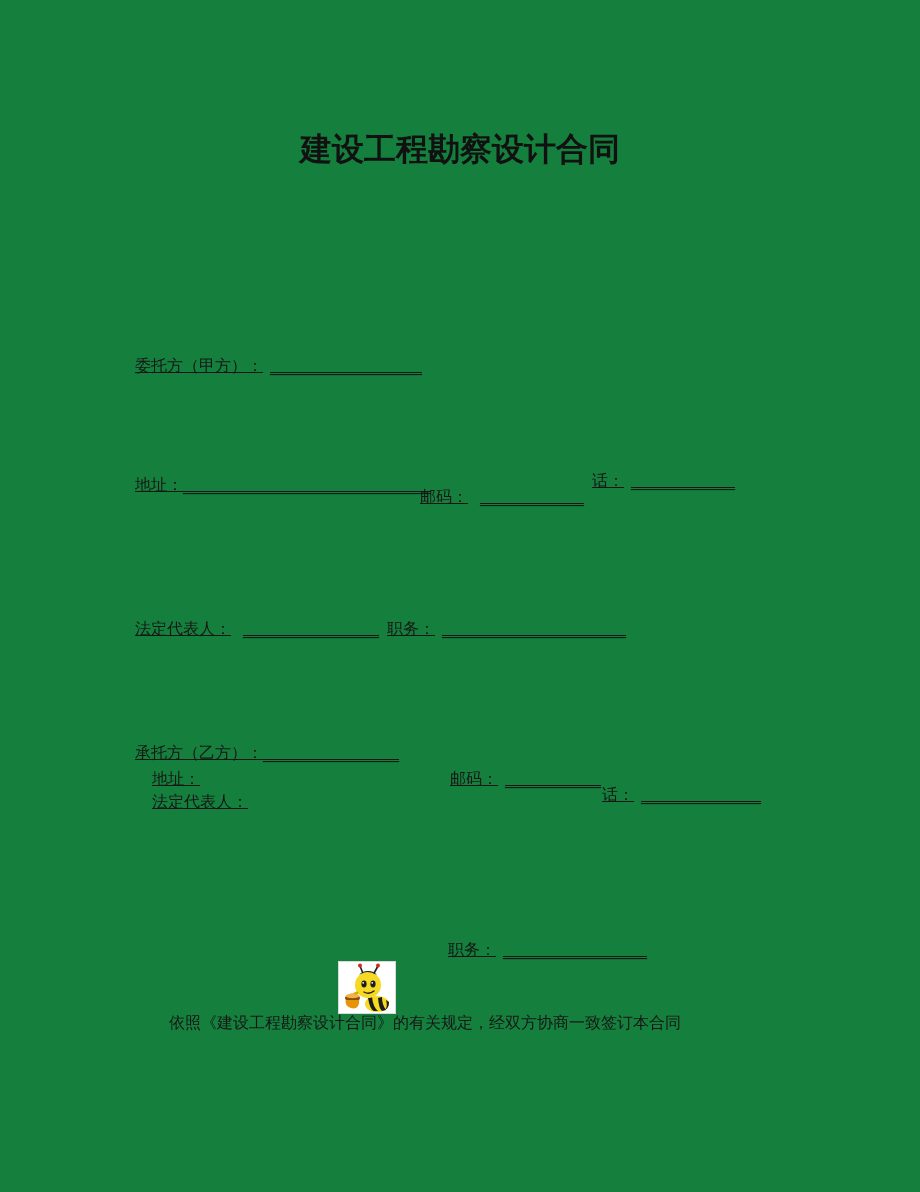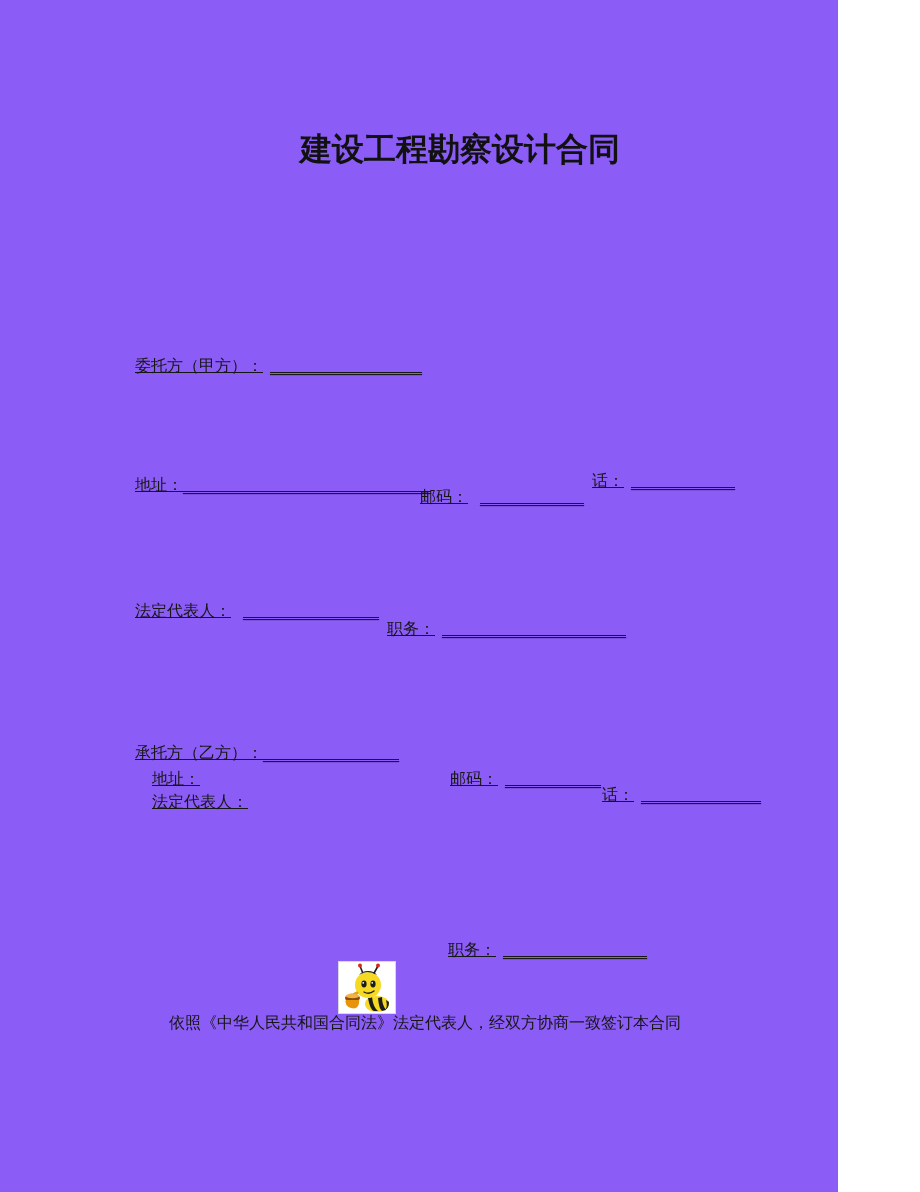--- a/index.html
+++ b/index.html
@@ -1,20 +1,20 @@
 <!DOCTYPE html>
 <html><head>
 <meta charset="utf-8">
 <style>
   html, body { margin: 0; padding: 0; background: #ffffff; }
   .page {
     position: relative;
-    width: 838px;
+    width: 920px;
     height: 1192px;
-    background: #8b5cf6;
+    background: #15803d;
     font-family: "DejaVu Sans", "Liberation Sans", sans-serif;
     color: #161616;
     overflow: hidden;
   }
   .doc-title {
     position: absolute;
     top: 128px;
     left: 0;
     width: 920px;
     text-align: center;
@@ -71,21 +71,21 @@
   <div class="row" style="left:135px; top:475px;">
     <span>地址：</span><span class="blank">_______________________________</span>
   </div>
   <div class="row" style="left:420px; top:487px;">
     <span>邮码：</span><span class="blank gap-md">_____________</span>
   </div>
   <div class="row" style="left:592px; top:471px;">
     <span>话：</span><span class="blank gap-sm">_____________</span>
   </div>
 
-  <div class="row" style="left:135px; top:601px;">
+  <div class="row" style="left:135px; top:619px;">
     <span>法定代表人：</span><span class="blank gap-md">_________________</span>
   </div>
   <div class="row" style="left:387px; top:619px;">
     <span>职务：</span><span class="blank gap-sm">_______________________</span>
   </div>
 
   <div class="row" style="left:135px; top:743px;">
     <span>承托方（乙方）：</span><span class="blank">_________________</span>
   </div>
 
@@ -131,15 +131,15 @@
       <path d="M25 30 q5 3 10 -1" stroke="#1c1c1c" stroke-width="1.3" fill="none" stroke-linecap="round"></path>
 
       <path d="M18 31 q-5 2 -6 6" stroke="#e0a800" stroke-width="3" fill="none" stroke-linecap="round"></path>
 
       <path d="M7 36 q-2 8 5 10 q7 2 8 -5 q1 -7 -4 -9 q-7 -2 -9 4 z" fill="#e8940a"></path>
       <rect x="6" y="34" width="15" height="4" rx="2" fill="#8a4d05"></rect>
       <ellipse cx="13.5" cy="34" rx="7" ry="2.2" fill="#f2b24a"></ellipse>
     </svg>
   </div>
 
-  <div class="footer-line">依照《中华人民共和国合同法》法定代表人，经双方协商一致签订本合同</div>
+  <div class="footer-line">依照《建设工程勘察设计合同》的有关规定，经双方协商一致签订本合同</div>
 
 </div>
 
 </body></html>

